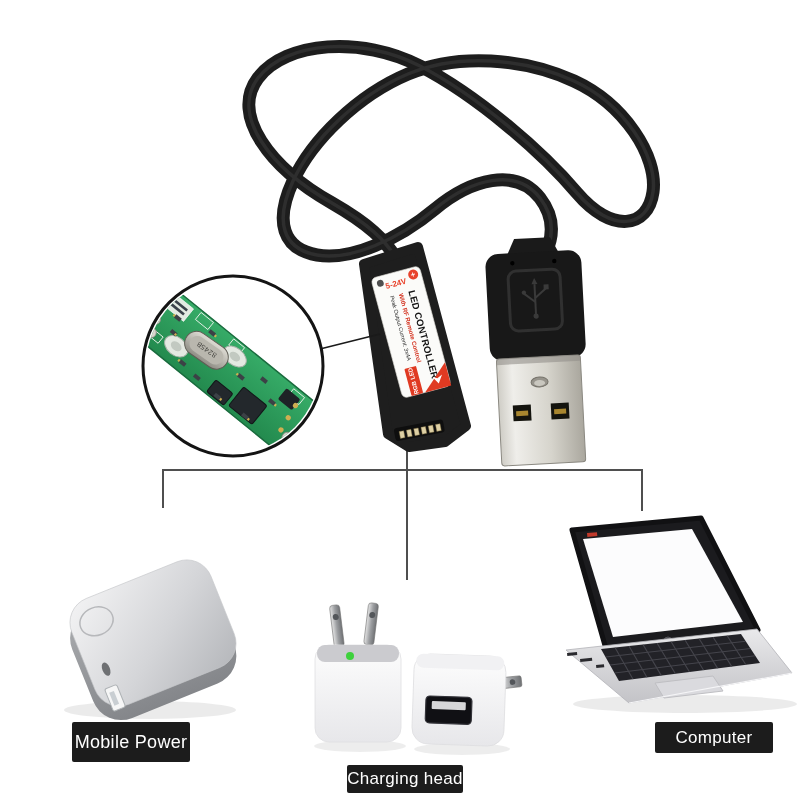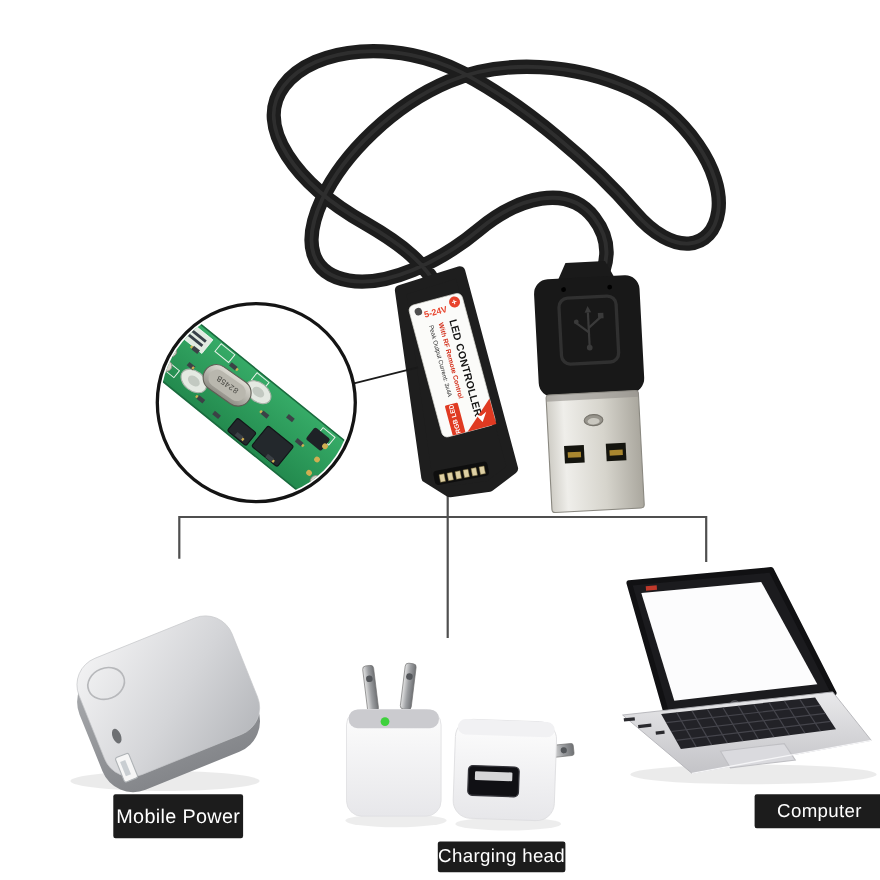--- a/index.html
+++ b/index.html
@@ -1,22 +1,22 @@
 <!DOCTYPE html>
 <html><head>
 <meta charset="utf-8">
 <style>
   html,body{margin:0;padding:0;background:#fff;}
   .stage{position:relative;width:800px;height:800px;background:#ffffff;overflow:hidden;
          font-family:"Liberation Sans", sans-serif;}
   .stage svg{position:absolute;left:0;top:0;}
   .pill{position:absolute;background:#1c1c1c;color:#fff;display:flex;align-items:center;
-        justify-content:center;letter-spacing:.3px;border-radius:2px;margin-left:31px;}
+        justify-content:center;letter-spacing:.3px;border-radius:2px;}
   .pill-mobile{left:72px;top:722px;width:118px;height:40px;font-size:18px;}
-  .pill-charging{left:367px;top:765px;width:116px;height:28px;font-size:17px;}
+  .pill-charging{left:347px;top:765px;width:116px;height:28px;font-size:17px;}
   .pill-computer{left:655px;top:722px;width:118px;height:31px;font-size:17px;text-align:center;}
 </style>
 </head>
 <body>
 
 <div class="stage">
 
 <svg width="800" height="800" viewBox="0 0 800 800">
   <defs>
     <linearGradient id="metalGrad" x1="0" y1="0" x2="0" y2="1">

